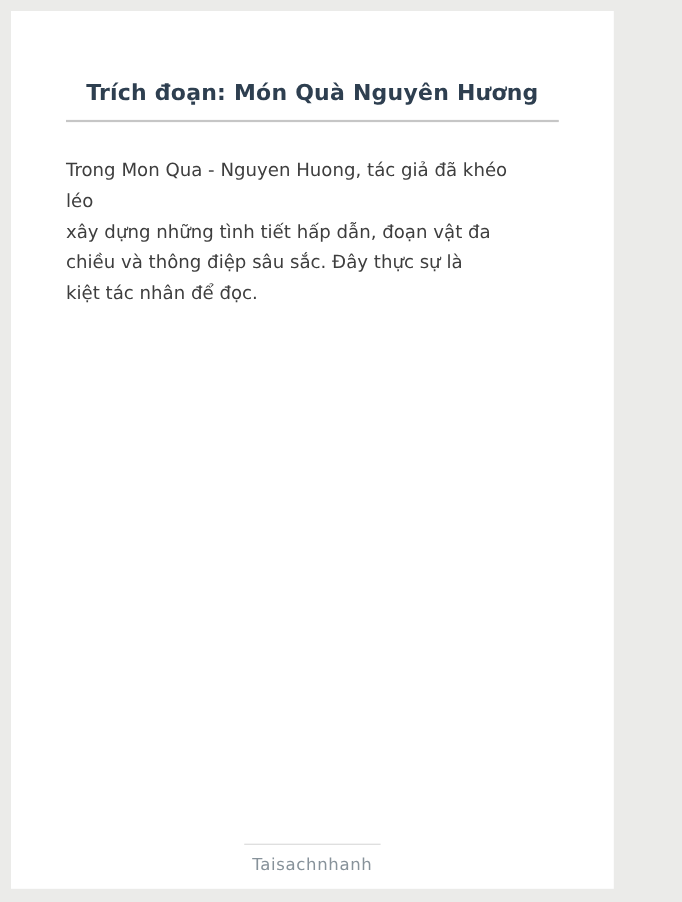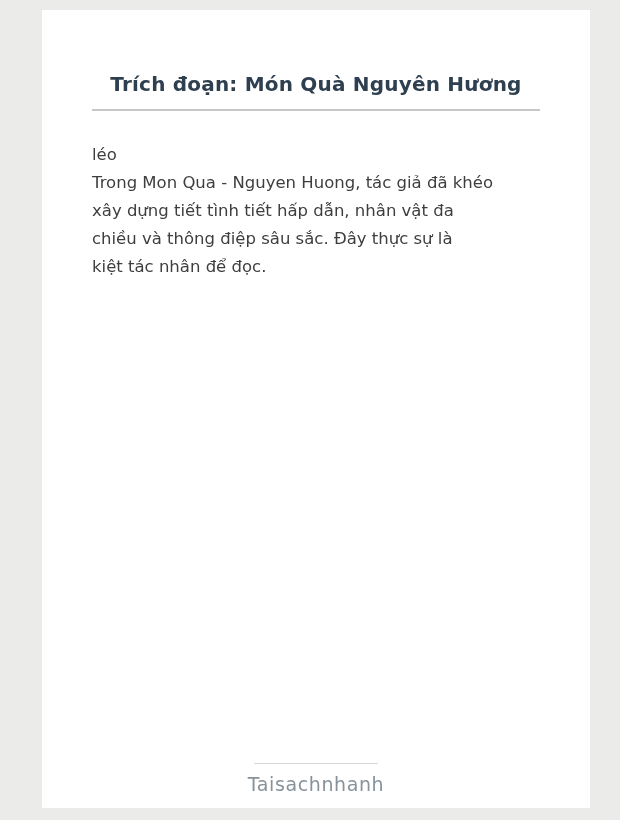--- a/index.html
+++ b/index.html
@@ -18,21 +18,20 @@
     height: 820px;
     background: #ebebe9;
   }
   .page {
     position: absolute;
     left: 10px;
     top: 10px;
     width: 548px;
     height: 798px;
     background: #ffffff;
-    margin-left: 32px;
   }
   .title {
     margin: 0;
     padding: 62px 50px 0 50px;
     text-align: center;
     font-size: 20px;
     font-weight: 600;
     letter-spacing: 0.2px;
     color: #2e3f50;
     line-height: 24px;
@@ -60,39 +59,39 @@
     text-align: center;
   }
   .footer-divider {
     border: none;
     border-top: 1px solid #d8d8d8;
     width: 124px;
     margin: 0 auto 9px auto;
     height: 0;
   }
   .brand {
-    font-size: 19px;
+    font-size: 15px;
     color: #87929a;
     letter-spacing: 0.6px;
   }
 </style>
 </head>
 <body>
 
 <div class="canvas">
   <div class="page">
 
     <h1 class="title">Trích đoạn: Món Quà Nguyên Hương</h1>
 
     <hr class="title-divider">
 
     <div class="excerpt">
+        <div class="excerpt-line">Trong Mon Qua - Nguyen Huong, tác giả đã khéo</div>
         <div class="excerpt-line">léo</div>
-        <div class="excerpt-line">Trong Mon Qua - Nguyen Huong, tác giả đã khéo</div>
-        <div class="excerpt-line">xây dựng tiết tình tiết hấp dẫn, nhân vật đa</div>
+        <div class="excerpt-line">xây dựng những tình tiết hấp dẫn, đoạn vật đa</div>
         <div class="excerpt-line">chiều và thông điệp sâu sắc. Đây thực sự là</div>
         <div class="excerpt-line">kiệt tác nhân để đọc.</div>
       </div>
 
     <div class="footer">
       <hr class="footer-divider">
       <div class="brand">Taisachnhanh</div>
     </div>
 
   </div>

